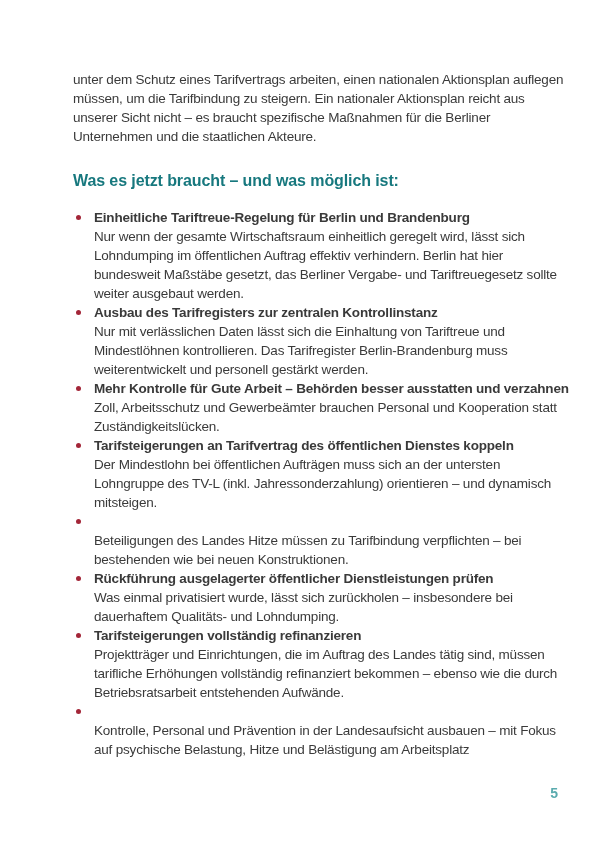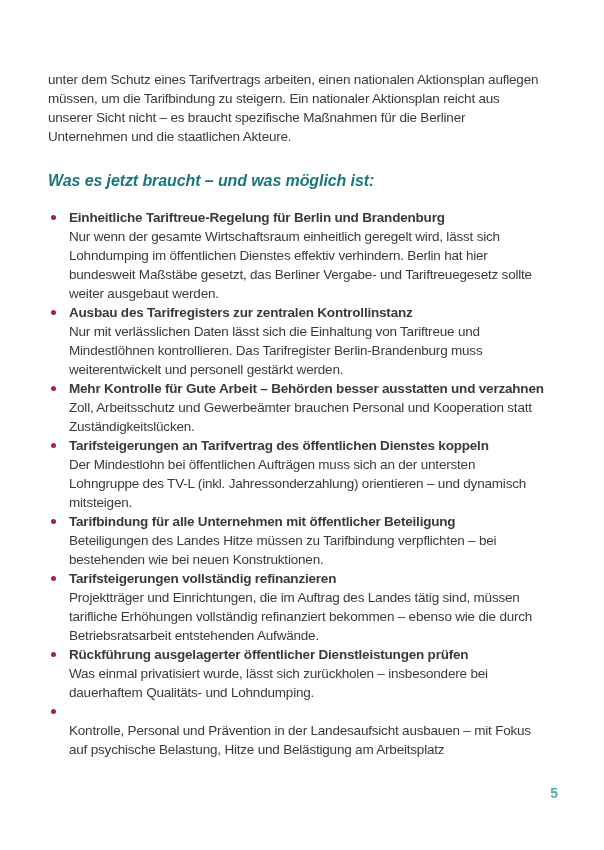--- a/index.html
+++ b/index.html
@@ -18,35 +18,34 @@
     width: 604px;
     height: 850px;
     background: var(--page-bg);
     overflow: hidden;
     font-family: "Liberation Sans", sans-serif;
     color: var(--body-text);
   }
   .content {
     position: absolute;
     top: 70px;
-    left: 48px;
+    left: 73px;
     width: 497px;
   }
   .intro {
     font-size: 13.5px;
     line-height: 19px;
     letter-spacing: -0.2px;
     color: var(--body-text);
   }
   .section-heading {
     margin-top: 25px;
     font-size: 16px;
     line-height: 20px;
     font-weight: bold;
-    font-style: italic;
     letter-spacing: -0.1px;
     color: var(--heading-teal);
   }
   .bullet-list {
     list-style: none;
     margin-top: 17px;
   }
   .bullet-item {
     display: flex;
     align-items: flex-start;
@@ -94,21 +93,21 @@
 
     <h2 class="section-heading">Was es jetzt braucht – und was möglich ist:</h2>
 
     <ul class="bullet-list">
 
       <li class="bullet-item">
         <span class="bullet-dot"></span>
         <div class="bullet-text">
           <span class="bullet-title">Einheitliche Tariftreue-Regelung für Berlin und Brandenburg</span>
           <br>
-          <span class="bullet-body">Nur wenn der gesamte Wirtschaftsraum einheitlich geregelt wird, lässt sich Lohndumping im öffentlichen Dienstes effektiv verhindern. Berlin hat hier bundesweit Maßstäbe gesetzt, das Berliner Vergabe- und Tariftreuegesetz sollte weiter ausgebaut werden.</span>
+          <span class="bullet-body">Nur wenn der gesamte Wirtschaftsraum einheitlich geregelt wird, lässt sich Lohndumping im öffentlichen Auftrag effektiv verhindern. Berlin hat hier bundesweit Maßstäbe gesetzt, das Berliner Vergabe- und Tariftreuegesetz sollte weiter ausgebaut werden.</span>
         </div>
       </li>
 
       <li class="bullet-item">
         <span class="bullet-dot"></span>
         <div class="bullet-text">
           <span class="bullet-title">Ausbau des Tarifregisters zur zentralen Kontrollinstanz</span>
           <br>
           <span class="bullet-body">Nur mit verlässlichen Daten lässt sich die Einhaltung von Tariftreue und Mindestlöhnen kontrollieren. Das Tarifregister Berlin-Brandenburg muss weiterentwickelt und personell gestärkt werden.</span>
         </div>
@@ -128,41 +127,40 @@
         <div class="bullet-text">
           <span class="bullet-title">Tarifsteigerungen an Tarifvertrag des öffentlichen Dienstes koppeln</span>
           <br>
           <span class="bullet-body">Der Mindestlohn bei öffentlichen Aufträgen muss sich an der untersten Lohngruppe des TV-L (inkl. Jahressonderzahlung) orientieren – und dynamisch mitsteigen.</span>
         </div>
       </li>
 
       <li class="bullet-item">
         <span class="bullet-dot"></span>
         <div class="bullet-text">
-          <span class="bullet-title">Tarifbindung für alle Unternehmen mit öffentlicher Beteiligung</span>
           <br>
           <span class="bullet-body">Beteiligungen des Landes Hitze müssen zu Tarifbindung verpflichten – bei bestehenden wie bei neuen Konstruktionen.</span>
+        </div>
+      </li>
+
+      <li class="bullet-item">
+        <span class="bullet-dot"></span>
+        <div class="bullet-text">
+          <span class="bullet-title">Rückführung ausgelagerter öffentlicher Dienstleistungen prüfen</span>
+          <br>
+          <span class="bullet-body">Was einmal privatisiert wurde, lässt sich zurückholen – insbesondere bei dauerhaftem Qualitäts- und Lohndumping.</span>
         </div>
       </li>
 
       <li class="bullet-item">
         <span class="bullet-dot"></span>
         <div class="bullet-text">
           <span class="bullet-title">Tarifsteigerungen vollständig refinanzieren</span>
           <br>
           <span class="bullet-body">Projektträger und Einrichtungen, die im Auftrag des Landes tätig sind, müssen tarifliche Erhöhungen vollständig refinanziert bekommen – ebenso wie die durch Betriebsratsarbeit entstehenden Aufwände.</span>
-        </div>
-      </li>
-
-      <li class="bullet-item">
-        <span class="bullet-dot"></span>
-        <div class="bullet-text">
-          <span class="bullet-title">Rückführung ausgelagerter öffentlicher Dienstleistungen prüfen</span>
-          <br>
-          <span class="bullet-body">Was einmal privatisiert wurde, lässt sich zurückholen – insbesondere bei dauerhaftem Qualitäts- und Lohndumping.</span>
         </div>
       </li>
 
       <li class="bullet-item">
         <span class="bullet-dot"></span>
         <div class="bullet-text">
           <br>
           <span class="bullet-body">Kontrolle, Personal und Prävention in der Landesaufsicht ausbauen – mit Fokus auf psychische Belastung, Hitze und Belästigung am Arbeitsplatz</span>
         </div>
       </li>

